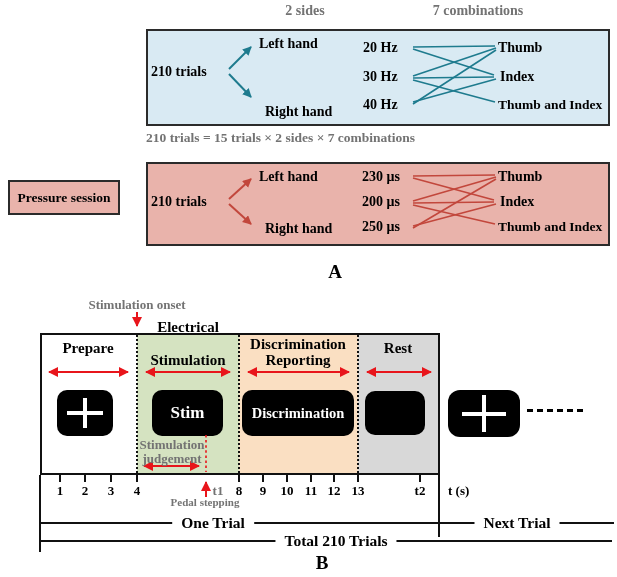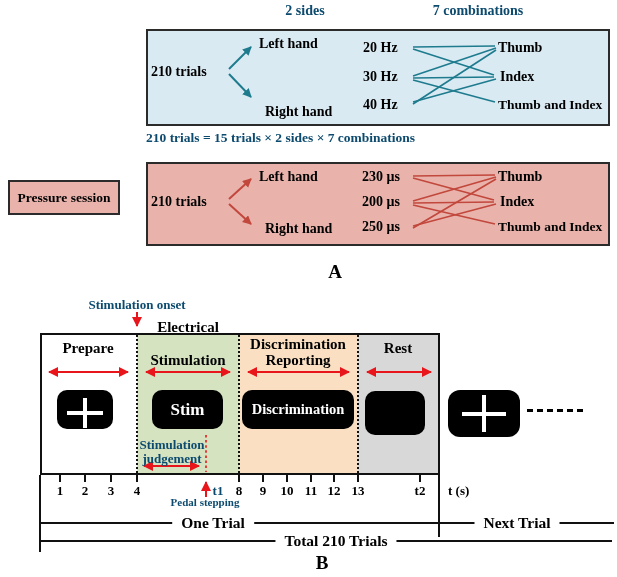--- a/index.html
+++ b/index.html
@@ -1,31 +1,31 @@
 <!DOCTYPE html>
 <html><head>
 <meta charset="utf-8">
 <style>
   html,body{margin:0;padding:0;background:#fff;}
   #fig{position:relative;width:617px;height:577px;background:#fff;
        font-family:"Liberation Serif",serif;font-weight:bold;color:#000;overflow:hidden;}
   .abs{position:absolute;}
   .ctr{transform:translateX(-50%);white-space:nowrap;}
-  .red{color:#0c4a6e;}
+  .red{color:#737373;}
   .t14{font-size:14px;line-height:16px;white-space:nowrap;}
   .t13{font-size:13px;line-height:15px;white-space:nowrap;}
   
   .session-box{border:2px solid #2b2b2b;box-sizing:border-box;}
   .label-box{border:2px solid #2b2b2b;box-sizing:border-box;display:flex;align-items:center;justify-content:center;font-size:13.5px;}
   
   .trial-box{left:40px;top:333px;width:400px;height:142px;border:2px solid #111;box-sizing:border-box;background:#fff;}
   .sec{position:absolute;top:335px;height:138px;}
   .dotsep{position:absolute;top:335px;height:138px;width:0;border-left:2px dotted #111;z-index:3;}
   .phase-label{font-size:15px;line-height:16px;z-index:4;}
-  .screen{position:absolute;top:390px;height:39px;background:#000;border-radius:10px;z-index:4;
+  .screen{position:absolute;top:390px;height:46px;background:#000;border-radius:10px;z-index:4;
           display:flex;align-items:center;justify-content:center;color:#fff;}
   .bar{position:absolute;background:#fff;}
   .tick{position:absolute;top:475px;width:2px;height:7px;background:#111;}
   .tick-label{position:absolute;top:483px;font-size:13px;transform:translateX(-50%);}
   .hline{position:absolute;height:0;border-top:2px solid #111;z-index:2;}
   .vline{position:absolute;width:2px;background:#111;z-index:2;}
   .brace-text{position:absolute;background:#fff;padding:0 9px;font-size:15.5px;z-index:3;transform:translateX(-50%);white-space:nowrap;}
   svg.overlay{position:absolute;left:0;top:0;z-index:6;pointer-events:none;}
   .z8{z-index:8;}
 </style>

